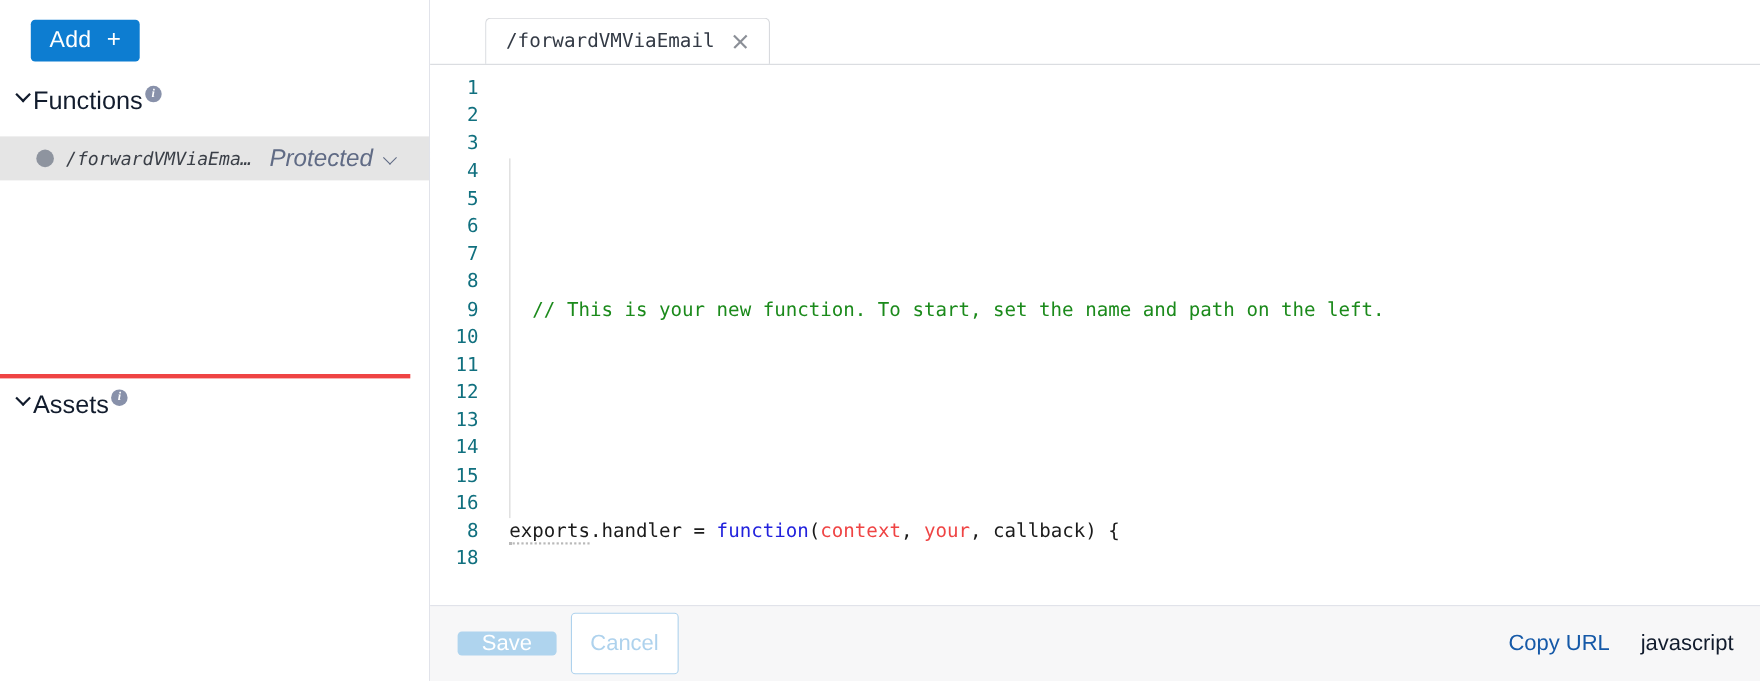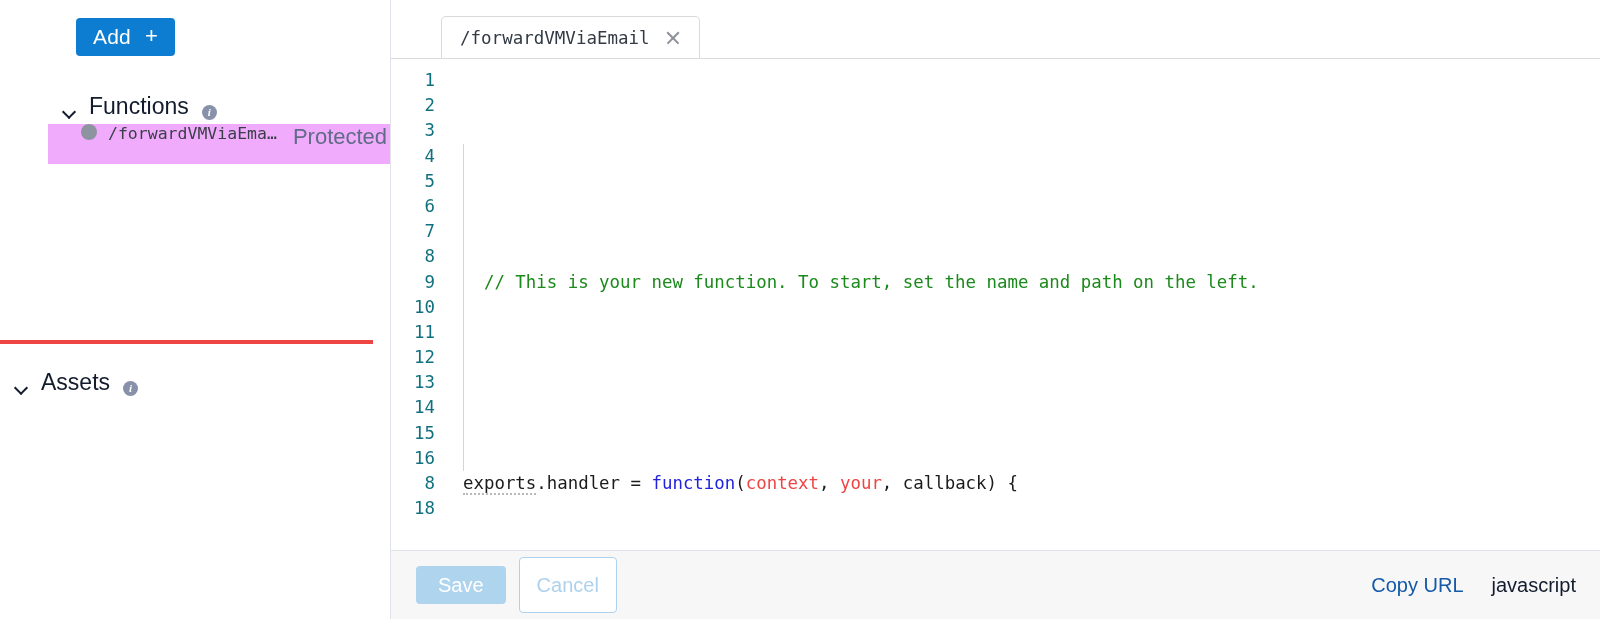--- a/index.html
+++ b/index.html
@@ -23,21 +23,20 @@
 
   
   .sidebar {
     width: 391px;
     min-width: 391px;
     height: 619px;
     background: #ffffff;
     border-right: 1px solid #e1e3ea;
     box-sizing: border-box;
     position: relative;
-    padding-left: 48px;
   }
   .add-btn-wrap {
     padding: 18px 0 0 28px;
   }
   .add-btn {
     display: inline-flex;
     align-items: center;
     justify-content: center;
     gap: 14px;
     background: #0d7dd1;
@@ -54,22 +53,22 @@
   .add-btn .plus {
     font-size: 22px;
     line-height: 1;
     font-weight: 500;
     position: relative;
     top: -1px;
   }
 
   .section-head {
     display: flex;
-    align-items: flex-end;
-    gap: 11px;
+    align-items: flex-start;
+    gap: 0;
     padding: 0 0 0 14px;
     height: 42px;
     margin-top: 22px;
   }
   .chev {
     width: 16px;
     height: 16px;
     display: inline-block;
     position: relative;
     flex: 0 0 auto;
@@ -105,25 +104,27 @@
     display: inline-block;
     flex: 0 0 auto;
     margin-left: 2px;
   }
 
   .func-list {
     margin-top: 4px;
   }
   .func-row {
     display: flex;
+    align-items: center;
     height: 40px;
-    background: #f0abfc;
+    background: #e5e5e5;
     padding-left: 33px;
     box-sizing: border-box;
     cursor: pointer;
+    font-style: italic;
   }
   .dot {
     width: 16px;
     height: 16px;
     border-radius: 50%;
     background: #8e949f;
     flex: 0 0 auto;
   }
   .func-name {
     font-family: "DejaVu Sans Mono", monospace;
@@ -306,21 +307,21 @@
     display: flex;
     align-items: center;
     padding: 0 24px 0 25px;
     box-sizing: border-box;
   }
   .btn-save {
     background: #afd4ee;
     color: #ffffff;
     border: none;
     border-radius: 4px;
-    height: 38px;
+    height: 22px;
     padding: 0 22px;
     font-size: 20px;
     font-family: "Liberation Sans", sans-serif;
     cursor: default;
   }
   .btn-cancel {
     background: #ffffff;
     color: #aed2ed;
     border: 1.6px solid #aed2ed;
     border-radius: 4px;

